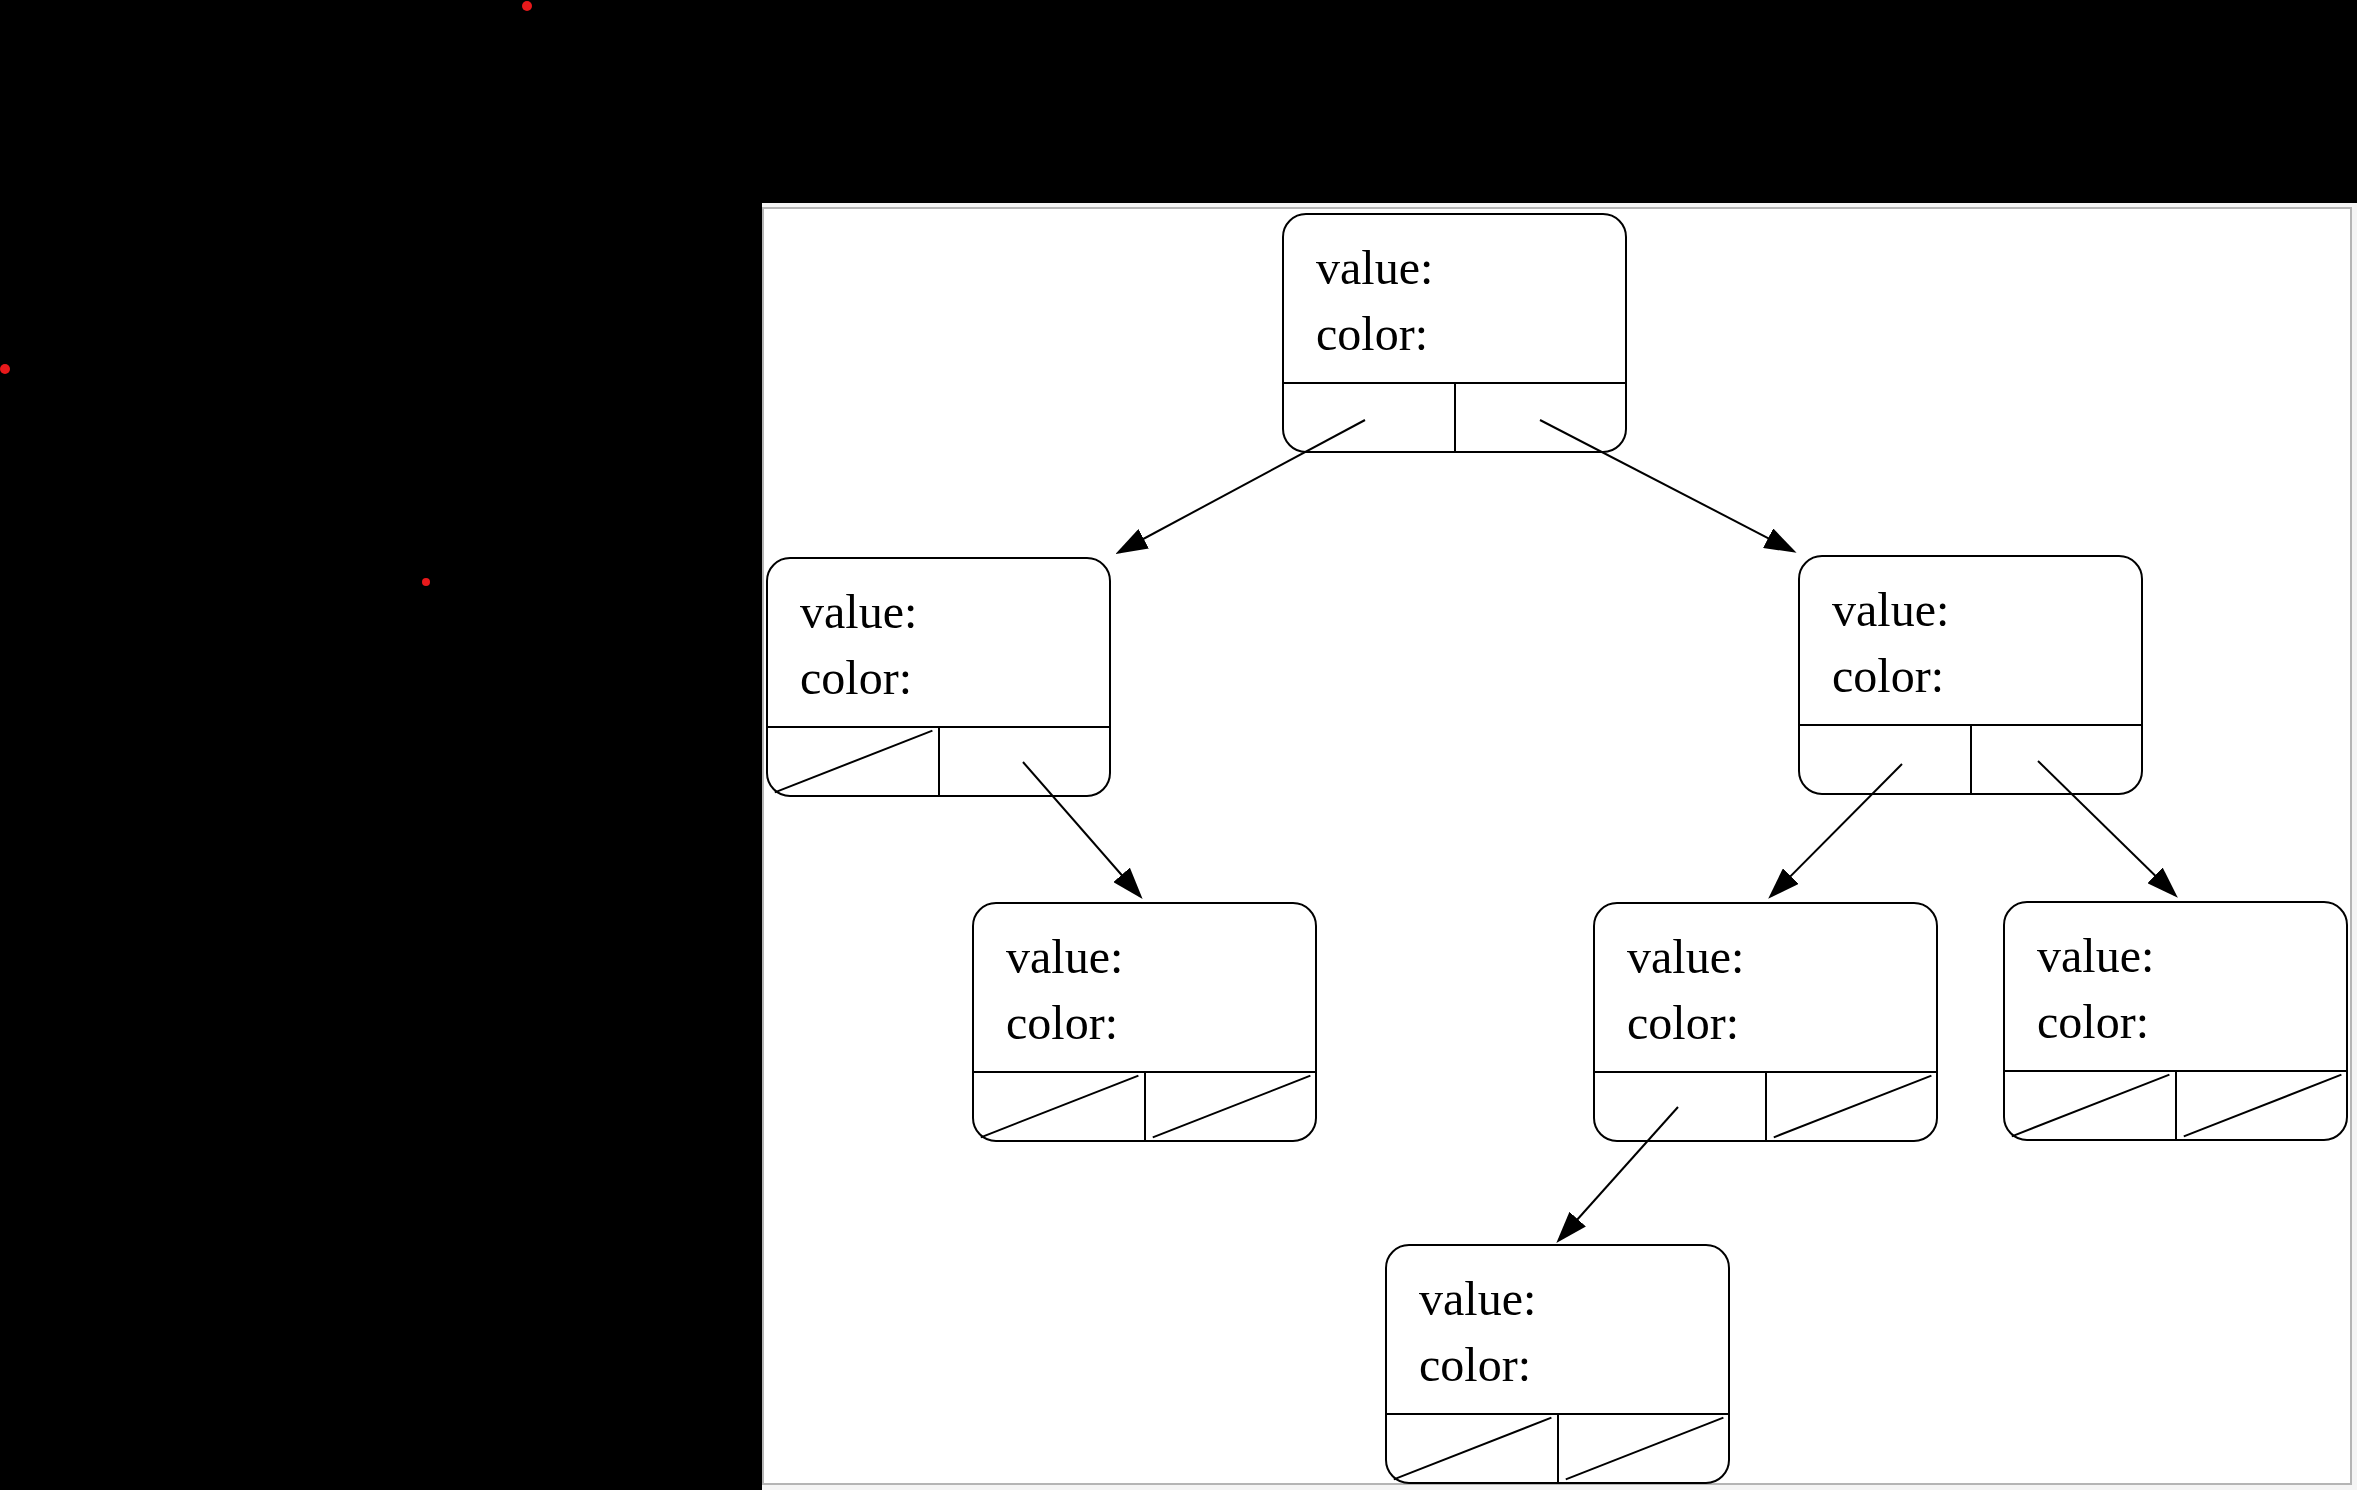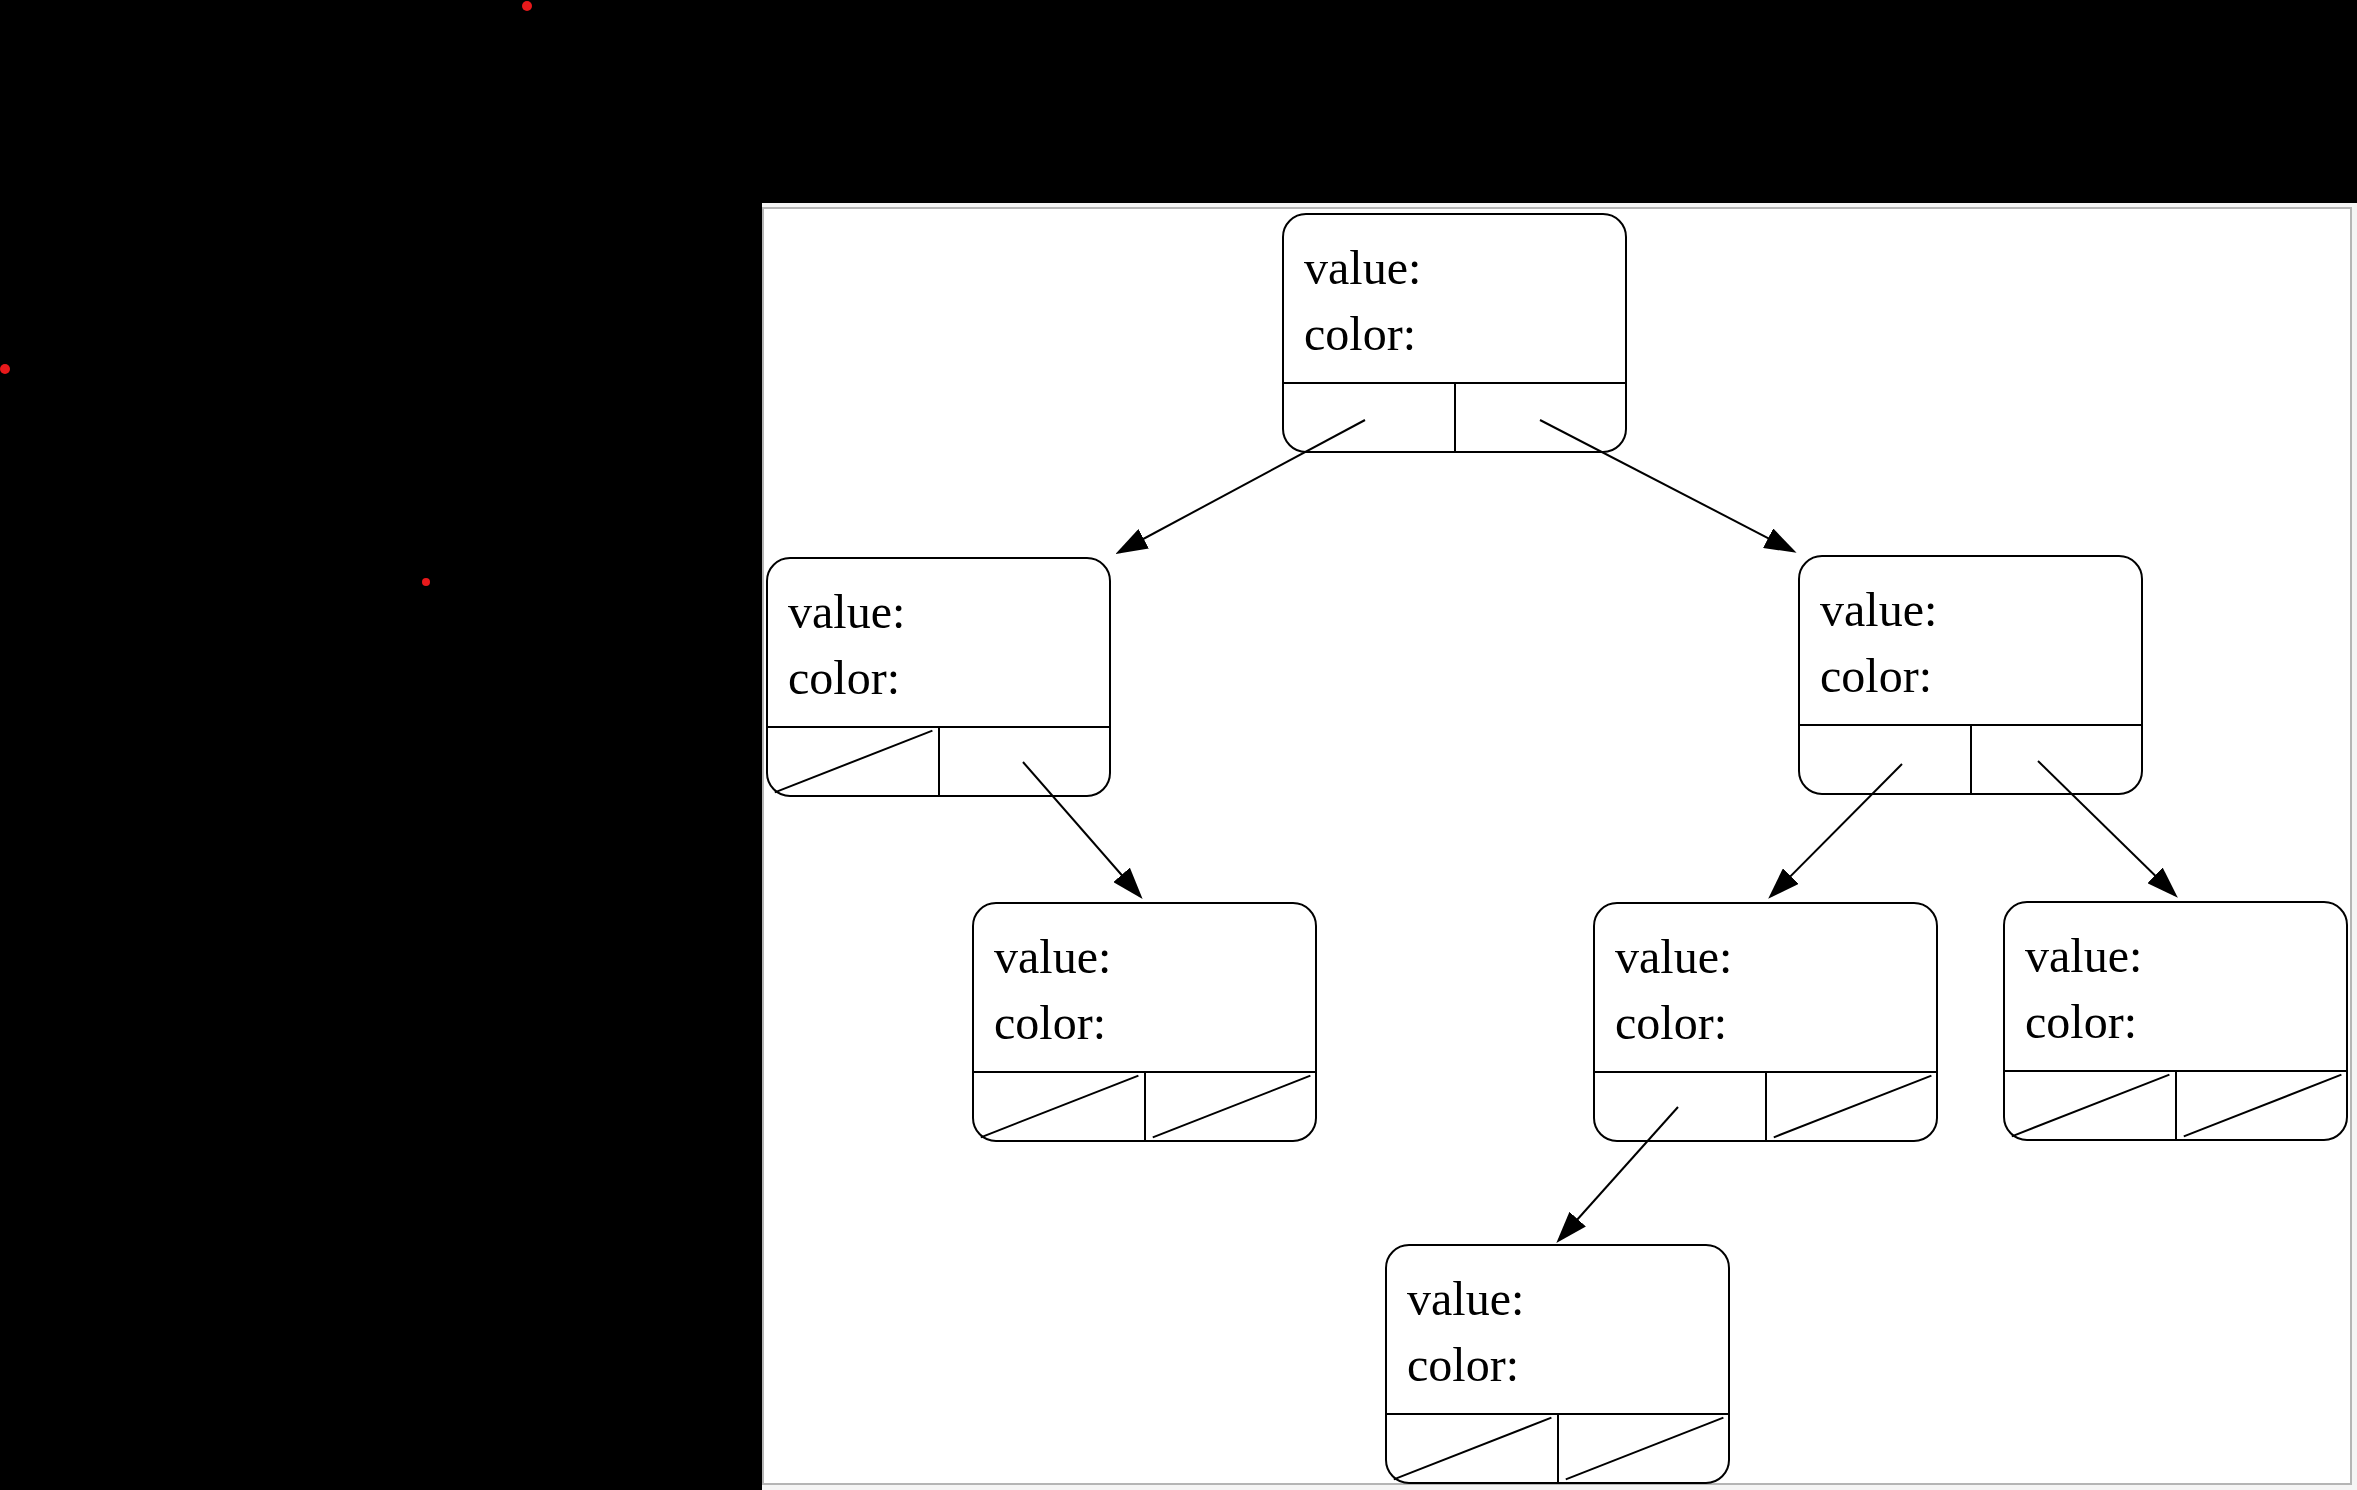--- a/index.html
+++ b/index.html
@@ -38,21 +38,21 @@
     box-sizing: border-box;
     z-index: 2;
     font-size: 48px;
     line-height: 66px;
     color: #000000;
   }
   .node-text {
     height: 169px;
     box-sizing: border-box;
     border-bottom: 2px solid #000000;
-    padding: 20px 0 0 20px;
+    padding: 20px 0 0 32px;
     overflow: hidden;
   }
   .field { white-space: nowrap; }
   .ptr-row {
     display: flex;
     height: 67px;
   }
   .ptr-cell {
     flex: 1 1 0;
     position: relative;

